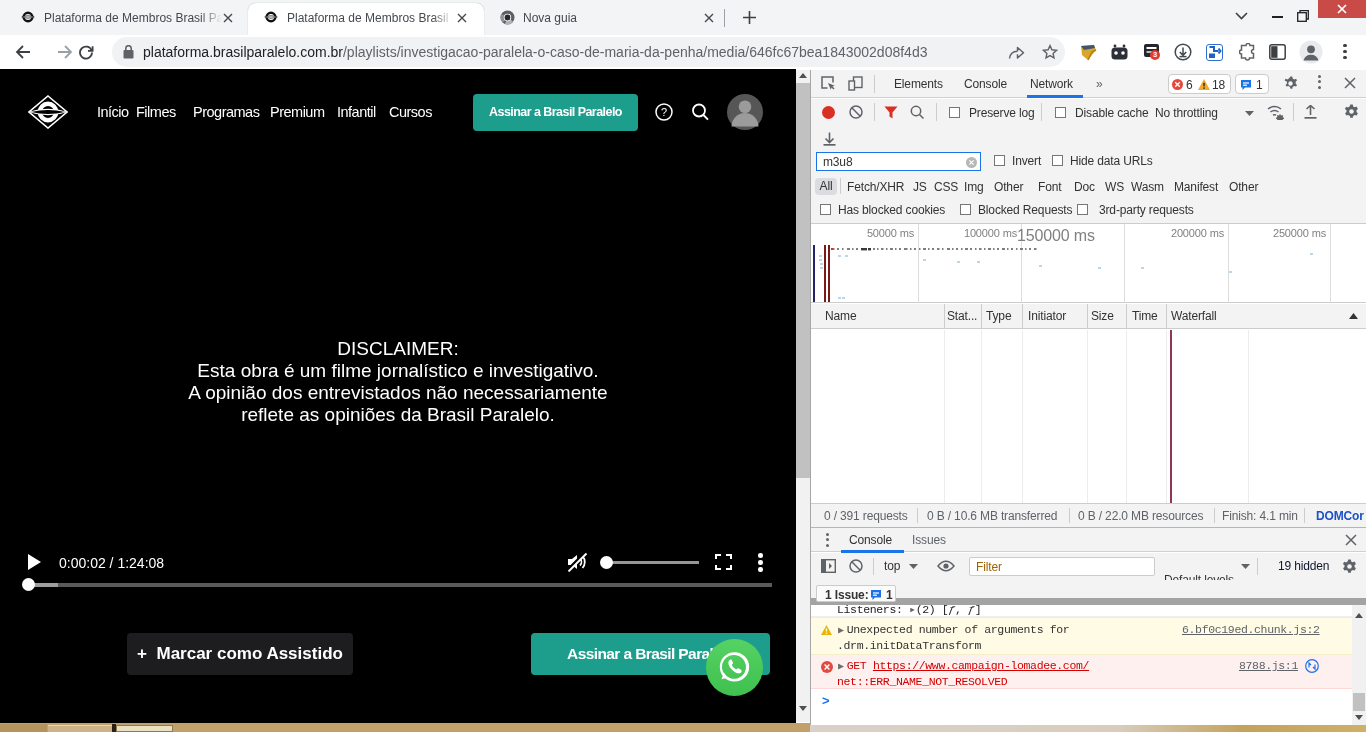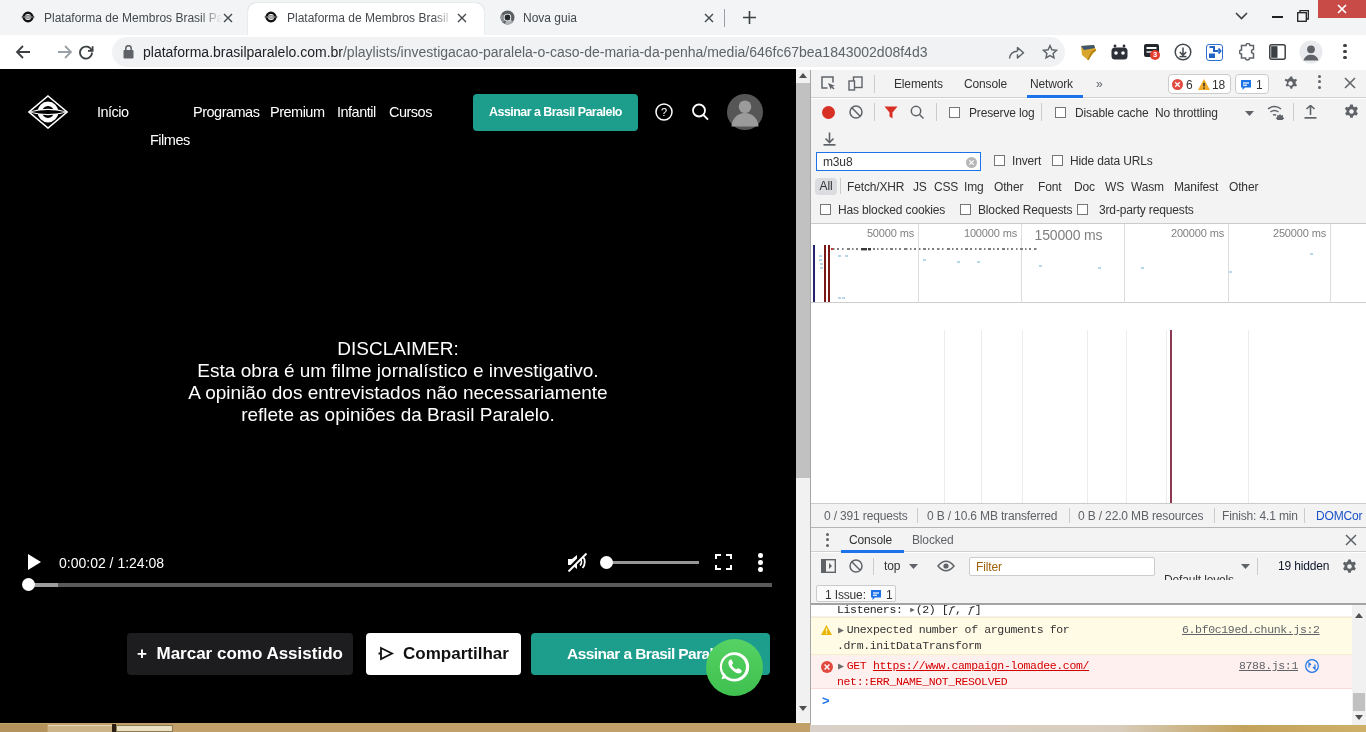--- a/index.html
+++ b/index.html
@@ -158,21 +158,21 @@
   </div>
   <div class="abs" id="page">
 
     <svg class="abs" style="left:28px;top:26px" width="40" height="34" viewBox="0 0 40 34">
       <path d="M20 1 L39 17 L20 33 L1 17z" fill="none" stroke="#fff" stroke-width="1.6"></path>
       <circle cx="20" cy="17" r="8.2" fill="none" stroke="#fff" stroke-width="4.4"></circle>
       <path d="M0 17 Q20 10.5 40 17 Q20 23.5 0 17z" fill="#fff"></path>
       <path d="M3 17 Q20 13.2 37 17 Q20 20.8 3 17z" fill="#000"></path>
     </svg>
     <div class="abs nav" style="left:97px;top:35px;">Início</div>
-    <div class="abs nav" style="left:150px;top:35px;margin-top:28px;">Filmes</div>
+    <div class="abs nav" style="left:136px;top:35px;">Filmes</div>
     <div class="abs nav" style="left:193px;top:35px;">Programas</div>
     <div class="abs nav" style="left:270px;top:35px;">Premium</div>
     <div class="abs nav" style="left:337px;top:35px;">Infantil</div>
     <div class="abs nav" style="left:389px;top:35px;">Cursos</div>
     <div class="abs tealbtn" style="left:473px;top:25px;width:165px;height:37px;line-height:37px;font-size:12.5px;letter-spacing:-0.55px;">Assinar a Brasil Paralelo</div>
     <svg class="abs" style="left:655px;top:34px" width="18" height="18" viewBox="0 0 18 18">
         <circle cx="9" cy="9" r="8" fill="none" stroke="#fff" stroke-width="1.5"></circle>
         <text x="9" y="13" text-anchor="middle" font-size="11" fill="#fff" font-family="Liberation Sans">?</text>
       </svg>
     <svg class="abs" style="left:691px;top:34px" width="18" height="18" viewBox="0 0 18 18">
@@ -211,23 +211,20 @@
       <div style="width:4.5px;height:4.5px;border-radius:50%;background:#fff;margin-bottom:2.6px;"></div>
       <div style="width:4.5px;height:4.5px;border-radius:50%;background:#fff;margin-bottom:2.6px;"></div>
       <div style="width:4.5px;height:4.5px;border-radius:50%;background:#fff;"></div>
     </div>
 
     <div class="abs" style="left:28px;top:513.5px;width:744px;height:4.5px;background:#5a5a5a;"></div>
     <div class="abs" style="left:28px;top:513.5px;width:30px;height:4.5px;background:#9e9e9e;"></div>
     <div class="abs" style="left:21.5px;top:509px;width:13px;height:13px;border-radius:50%;background:#fff;"></div>
 
     <div class="abs" style="left:127px;top:564px;width:226px;height:42px;background:#1d1d1f;border-radius:4px;color:#fff;font-weight:bold;font-size:17px;text-align:center;line-height:42px;">+&nbsp;&nbsp;Marcar como Assistido</div>
-    <div class="abs" style="left:366px;top:564px;width:155px;height:42px;background:#fff;border-radius:4px;color:#111;font-weight:bold;font-size:17px;text-align:center;line-height:42px;"><svg width="17" height="15" viewBox="0 0 17 15" style="vertical-align:-2px;margin-right:8px;">
-          <path d="M3 2 L14 7.5 L3 13z M0.5 7.5 H3.5" fill="none" stroke="#111" stroke-width="1.8"></path>
-        </svg>Compartilhar</div>
     <div class="abs tealbtn" style="left:531px;top:564px;width:239px;height:42px;line-height:42px;font-size:15.5px;letter-spacing:-0.6px;">Assinar a Brasil Paralelo</div>
     <div class="abs" style="left:706px;top:570px;width:57px;height:57px;border-radius:50%;background:linear-gradient(#55d263,#3fc04f);"></div>
     <svg class="abs" style="left:717px;top:581px" width="35" height="35" viewBox="0 0 31 31">
       <path d="M15.5 2 A13 13 0 1 0 15.5 28 A13 13 0 0 0 15.5 2 M15.5 4.5 A10.5 10.5 0 1 1 6 20 L4 26 L10.2 24.4 A10.5 10.5 0 0 1 15.5 4.5" fill="#fff"></path>
       <path d="M11 9 C9.5 10.5 9.8 13.5 12.5 16.5 C15.2 19.5 18.5 21.3 20.5 20.5 C21.8 20 22.2 18.6 21.5 17.8 L19 16.2 C18 16 17.5 17.3 16.8 17 C15.5 16.6 13.6 14.7 13.3 13.5 C13.1 12.6 14.4 12.4 14.2 11.3 L13 8.8 C12.4 8.2 11.5 8.5 11 9" fill="#fff"></path>
     </svg>
   </div>
   <div class="abs" id="pagescroll">
     <svg class="abs" style="left:3px;top:3px" width="8" height="5" viewBox="0 0 8 5">
         <path d="M0 5 L4 0 L8 5z" fill="#505050"></path>
@@ -378,21 +375,21 @@
     <div class="abs" style="left:0;top:153px;width:556px;height:1px;background:#ccc;"></div>
 
     <div class="abs" style="left:0;top:154px;width:556px;height:79px;background:#fff;border-bottom:1px solid #ccc;">
       <div class="abs" style="left:107px;top:0;width:1px;height:79px;background:#ddd;"></div>
       <div class="abs" style="left:210px;top:0;width:1px;height:79px;background:#ddd;"></div>
       <div class="abs" style="left:313px;top:0;width:1px;height:79px;background:#ddd;"></div>
       <div class="abs" style="left:417px;top:0;width:1px;height:79px;background:#ddd;"></div>
       <div class="abs" style="left:519px;top:0;width:1px;height:79px;background:#ddd;"></div>
       <div class="abs" style="left:0px;top:3px;width:103px;text-align:right;font-size:11px;color:#808080;">50000 ms</div>
       <div class="abs" style="left:103px;top:3px;width:103px;text-align:right;font-size:11px;color:#808080;">100000 ms</div>
-      <div class="abs" style="left:206px;top:3px;width:103px;text-align:center;font-size:14px;color:#808080;">150000 ms</div>
+      <div class="abs" style="left:206px;top:3px;width:103px;text-align:left;font-size:16px;color:#808080;">150000 ms</div>
       <div class="abs" style="left:310px;top:3px;width:103px;text-align:right;font-size:11px;color:#808080;">200000 ms</div>
       <div class="abs" style="left:412px;top:3px;width:103px;text-align:right;font-size:11px;color:#808080;">250000 ms</div>
       <div class="abs" style="left:2px;top:21px;width:2px;height:57px;background:#24246b;"></div>
       <div class="abs" style="left:12.5px;top:21px;width:2px;height:57px;background:#7b1818;"></div>
       <div class="abs" style="left:16.5px;top:21px;width:2px;height:57px;background:#7b1818;"></div>
       <svg class="abs" style="left:0;top:21px" width="556px" height="58" viewBox="0 0 556 58">
         <g fill="#9a9a9a">
           <rect x="20" y="3" width="2" height="2" fill="#c33"></rect>
           <rect x="24" y="3.5" width="500" height="1.2" fill="none"></rect>
         </g>
@@ -461,20 +458,38 @@
             <rect x="31" y="52" width="3" height="2"></rect>
           <rect x="19" y="58" width="3" height="2"></rect>
             <rect x="30" y="58" width="3" height="2"></rect>
             <rect x="42" y="58" width="3" height="2"></rect>
             <rect x="62" y="58" width="3" height="2"></rect>
             <rect x="87" y="58" width="3" height="2"></rect>
         </g>
       </svg>
     </div>
 
+    <div class="abs dtbar" style="left:0;top:234px;width:556px;height:25px;border-bottom:1px solid #ccc;">
+      <div class="abs" style="left:14px;top:5px;">Name</div>
+      <div class="abs" style="left:136px;top:5px;">Stat...</div>
+      <div class="abs" style="left:175px;top:5px;">Type</div>
+      <div class="abs" style="left:217px;top:5px;">Initiator</div>
+      <div class="abs" style="left:280px;top:5px;">Size</div>
+      <div class="abs" style="left:321px;top:5px;">Time</div>
+      <div class="abs" style="left:360px;top:5px;">Waterfall</div>
+      <svg class="abs" style="left:538px;top:9px" width="9" height="6" viewBox="0 0 9 6">
+          <path d="M0 6 L4.5 0 L9 6z" fill="#333"></path>
+        </svg>
+      <div class="abs vdiv" style="left:133px;top:0;height:25px;"></div>
+      <div class="abs vdiv" style="left:170px;top:0;height:25px;"></div>
+      <div class="abs vdiv" style="left:211px;top:0;height:25px;"></div>
+      <div class="abs vdiv" style="left:276px;top:0;height:25px;"></div>
+      <div class="abs vdiv" style="left:315px;top:0;height:25px;"></div>
+      <div class="abs vdiv" style="left:355px;top:0;height:25px;"></div>
+    </div>
 
     <div class="abs" style="left:0;top:260px;width:556px;height:173px;background:#fff;">
       <div class="abs" style="left:133px;top:0;width:1px;height:173px;background:#ececec;"></div>
       <div class="abs" style="left:170px;top:0;width:1px;height:173px;background:#ececec;"></div>
       <div class="abs" style="left:211px;top:0;width:1px;height:173px;background:#ececec;"></div>
       <div class="abs" style="left:276px;top:0;width:1px;height:173px;background:#ececec;"></div>
       <div class="abs" style="left:315px;top:0;width:1px;height:173px;background:#ececec;"></div>
       <div class="abs" style="left:355px;top:0;width:1px;height:173px;background:#ececec;"></div>
       <div class="abs" style="left:437px;top:0;width:1px;height:173px;background:#ececec;"></div>
       <div class="abs" style="left:359px;top:0;width:2px;height:173px;background:#8b3a52;"></div>
@@ -482,32 +497,32 @@
 
     <div class="abs dtbar" style="left:0;top:433px;width:556px;height:24px;border-top:1px solid #ccc;color:#5f6368;">
       <div class="abs" style="left:13px;top:5px;">0 / 391 requests</div>
       <div class="abs vdiv" style="left:106px;top:4px;height:15px;"></div>
       <div class="abs" style="left:116px;top:5px;">0 B / 10.6 MB transferred</div>
       <div class="abs vdiv" style="left:258px;top:4px;height:15px;"></div>
       <div class="abs" style="left:267px;top:5px;">0 B / 22.0 MB resources</div>
       <div class="abs vdiv" style="left:403px;top:4px;height:15px;"></div>
       <div class="abs" style="left:411px;top:5px;">Finish: 4.1 min</div>
       <div class="abs vdiv" style="left:493px;top:4px;height:15px;"></div>
-      <div class="abs" style="left:505px;top:5px;color:#1a52c8;">DOMCor</div>
+      <div class="abs" style="left:505px;top:5px;color:#1a52c8;font-weight:bold;">DOMCor</div>
     </div>
 
     <div class="abs dtbar" style="left:0;top:457px;width:556px;height:25px;border-top:1px solid #b5b5b5;border-bottom:1px solid #d0d0d0;">
       <div class="abs" style="left:15px;top:5px;width:3px;">
         <div style="width:3px;height:3px;border-radius:50%;background:#5f6368;margin-bottom:2.4px;"></div>
         <div style="width:3px;height:3px;border-radius:50%;background:#5f6368;margin-bottom:2.4px;"></div>
         <div style="width:3px;height:3px;border-radius:50%;background:#5f6368;"></div>
       </div>
       <div class="abs" style="left:38px;top:5px;">Console</div>
       <div class="abs" style="left:30px;top:22px;width:63px;height:3px;background:#1a73e8;"></div>
-      <div class="abs" style="left:101px;top:5px;color:#5f6368;">Blocked</div>
+      <div class="abs" style="left:101px;top:5px;color:#5f6368;">Issues</div>
       <svg class="abs" style="left:534px;top:6px" width="12" height="12" viewBox="0 0 12 12">
           <path d="M1 1 L11 11 M11 1 L1 11" stroke="#5f6368" stroke-width="1.5"></path>
         </svg>
     </div>
     <div class="abs dtbar" style="left:0;top:483px;width:556px;height:27px;">
       <svg class="abs" style="left:10px;top:6px" width="15" height="14" viewBox="0 0 15 14">
           <rect x="0.7" y="0.7" width="13.6" height="12.6" fill="none" stroke="#5f6368" stroke-width="1.4"></rect>
           <rect x="0.7" y="0.7" width="4.3" height="12.6" fill="#5f6368"></rect>
           <path d="M8 4 L11 7 L8 10z" fill="#5f6368"></path>
         </svg>
@@ -532,21 +547,21 @@
         </svg>
       <div class="abs vdiv" style="left:446px;top:5px;height:17px;"></div>
       <div class="abs" style="left:467px;top:6px;color:#0f172a;">19 hidden</div>
       <svg class="abs" style="left:531px;top:6px" width="15" height="15" viewBox="0 0 15 15">
           <g fill="#5f6368">
             <path d="M6.2 0.5 h2.6 l0.4 1.9 a5.3 5.3 0 0 1 1.6 0.9 l1.8-0.7 1.3 2.3 -1.4 1.3 a5.3 5.3 0 0 1 0 1.8 l1.4 1.3 -1.3 2.3 -1.8-0.7 a5.3 5.3 0 0 1 -1.6 0.9 l-0.4 1.9 h-2.6 l-0.4-1.9 a5.3 5.3 0 0 1 -1.6-0.9 l-1.8 0.7 -1.3-2.3 1.4-1.3 a5.3 5.3 0 0 1 0-1.8 L0.9 5 2.2 2.7 4 3.4 a5.3 5.3 0 0 1 1.6-0.9z"></path>
           </g>
           <circle cx="7.5" cy="7.5" r="2.3" fill="#f3f3f3"></circle>
         </svg>
     </div>
-    <div class="abs dtbar" style="left:0;top:510px;width:556px;height:25px;border-bottom:2px solid #a3a3a3;">
+    <div class="abs dtbar" style="left:0;top:510px;width:556px;height:25px;border-bottom:7px solid #a3a3a3;font-weight:bold;">
       <div class="abs" style="left:5px;top:5px;width:80px;height:17px;border:1px solid #ccc;border-radius:2px;background:#fbfbfb;">
         <span class="abs" style="left:8px;top:2px;">1 Issue:</span>
         <svg class="abs" style="left:53px;top:3px" width="12" height="12" viewBox="0 0 12 12">
             <path d="M1 1 H11 V8.5 H5 L2.5 11 V8.5 H1z" fill="#1a73e8"></path>
             <rect x="3" y="3.4" width="6" height="1.2" fill="#fff"></rect>
             <rect x="3" y="5.6" width="4" height="1.2" fill="#fff"></rect>
           </svg>
         <span class="abs" style="left:69px;top:2px;">1</span>
       </div>
     </div>

